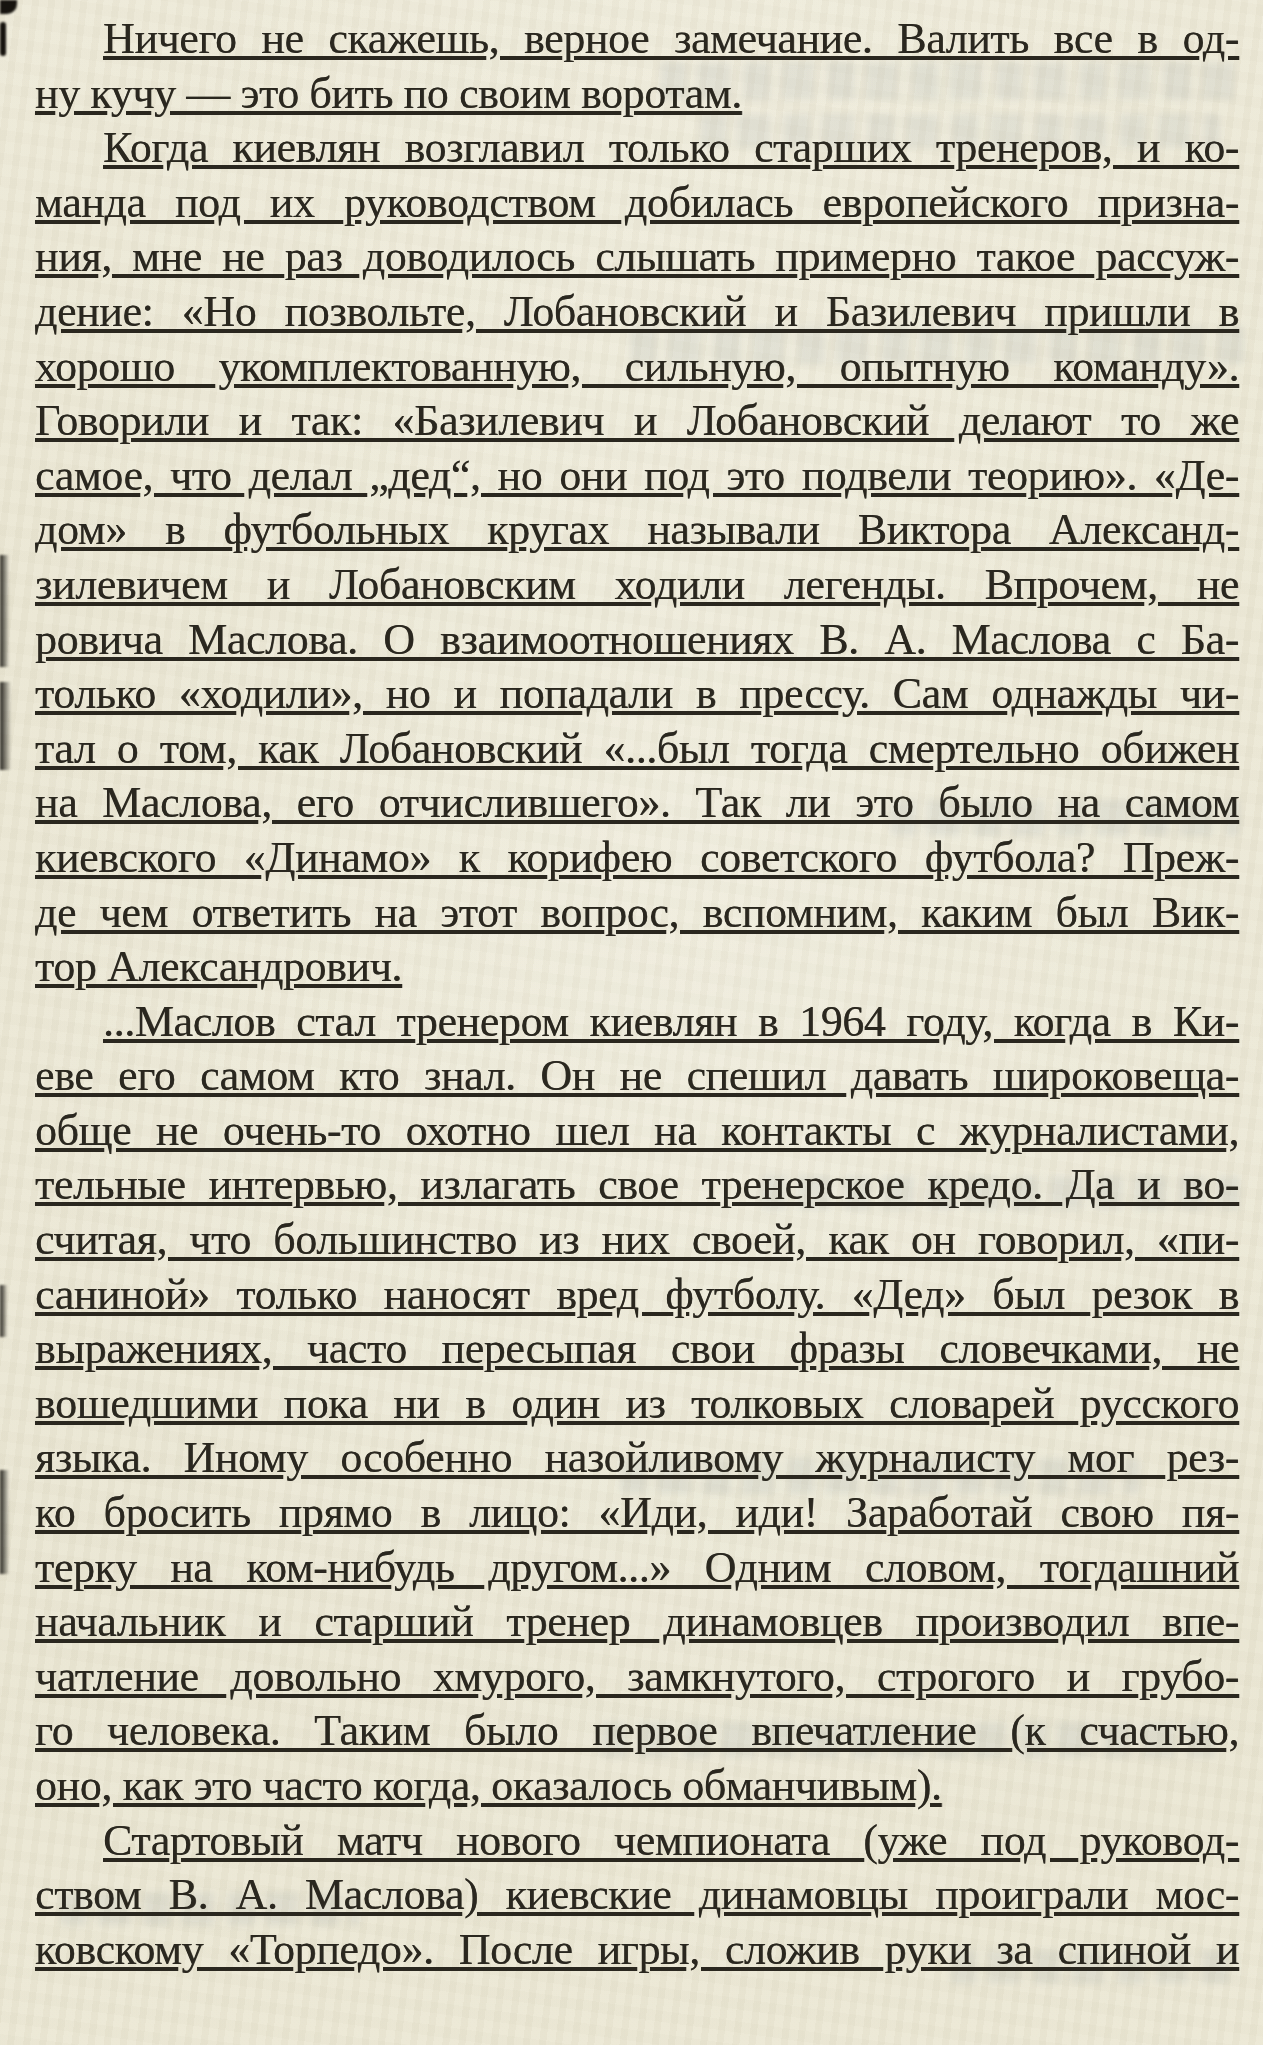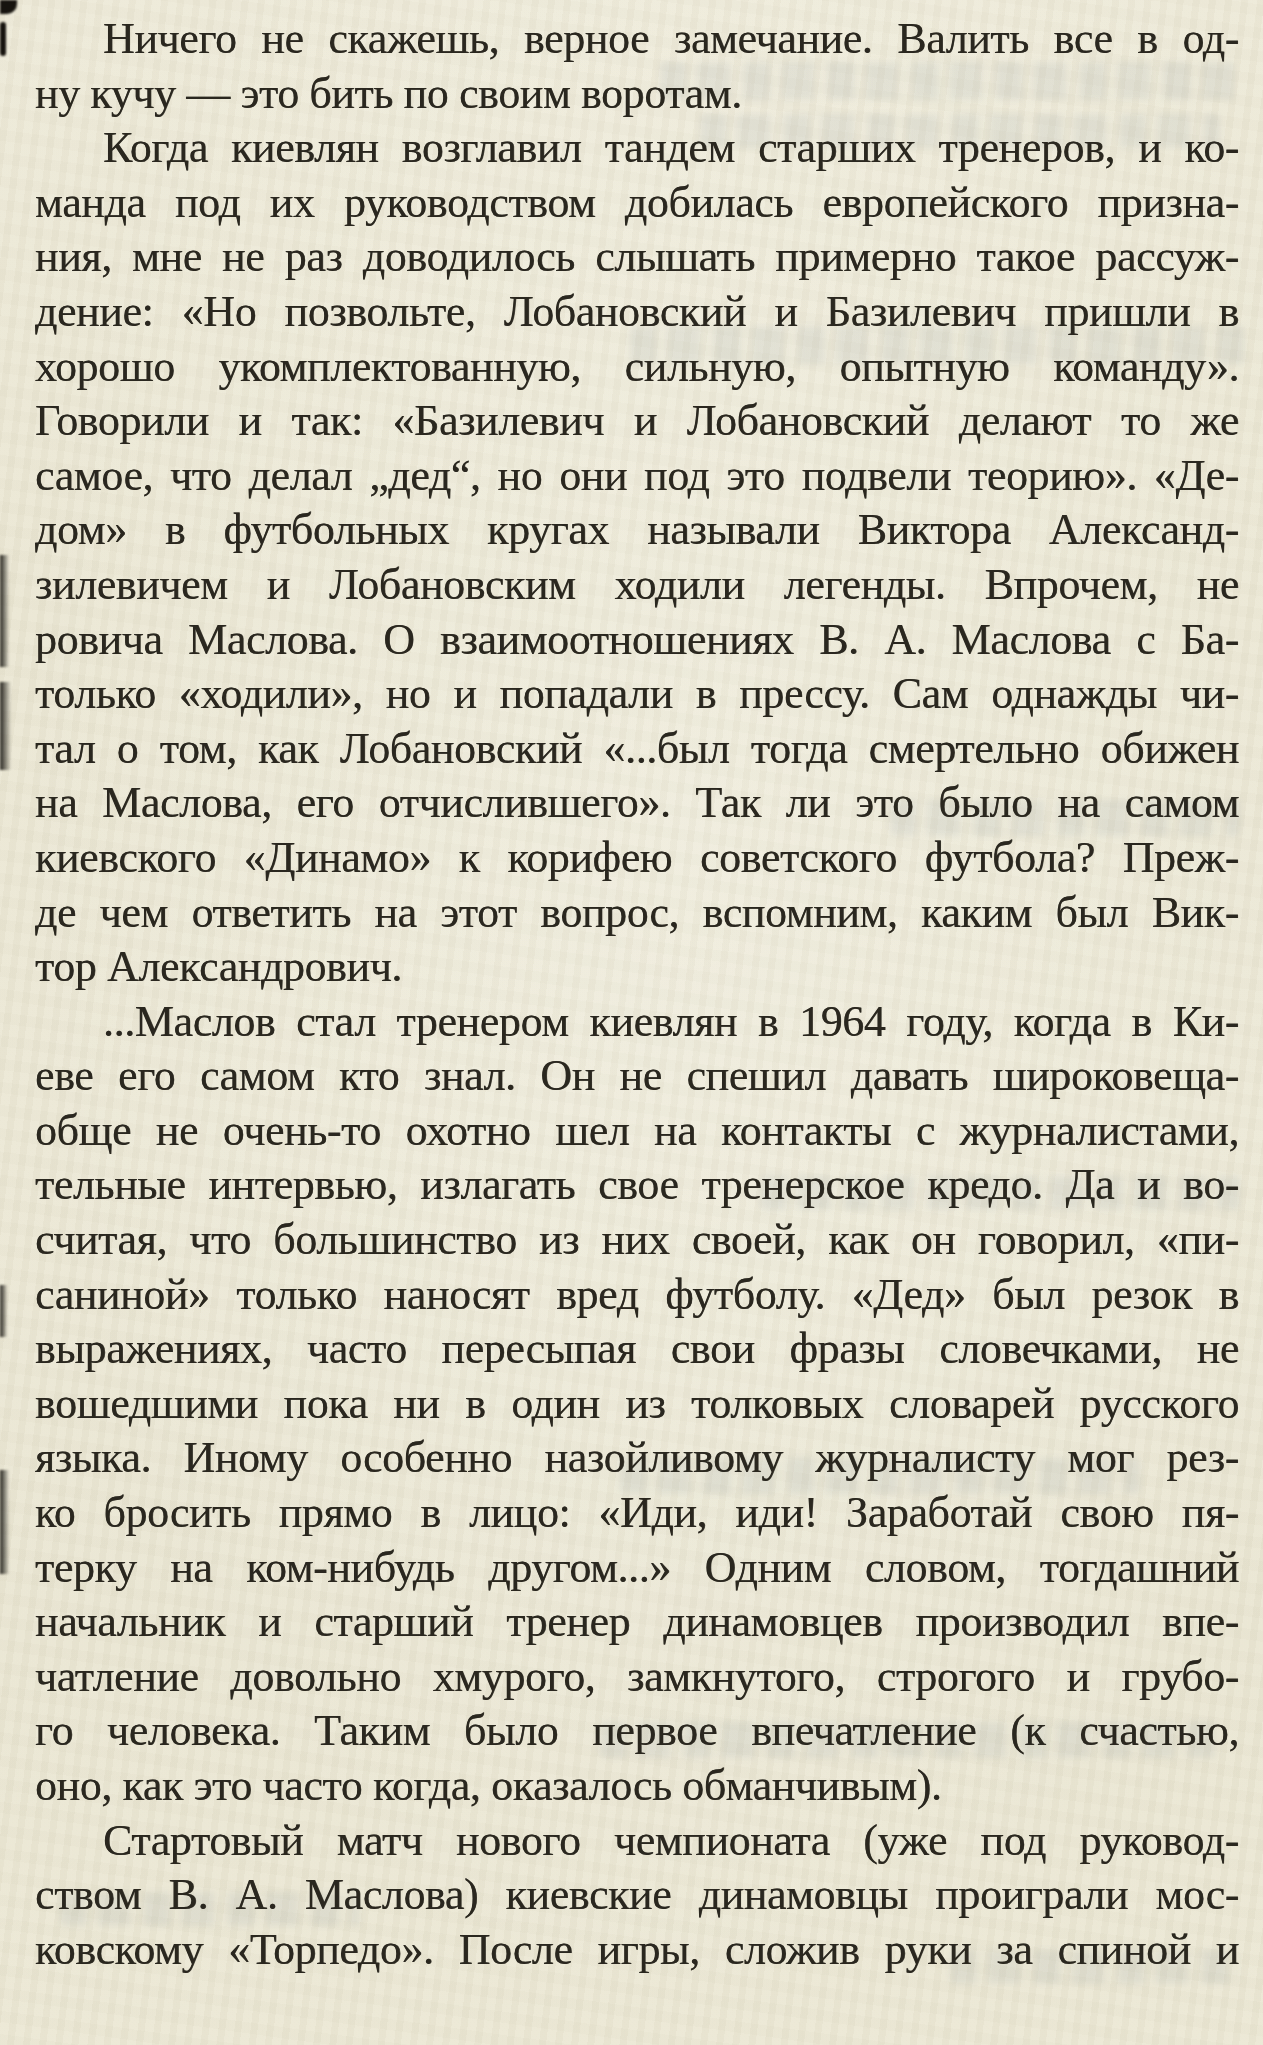--- a/index.html
+++ b/index.html
@@ -43,20 +43,21 @@
     letter-spacing: -0.4px;
     color: #2a271f;
     text-shadow: 0.35px 0 0 rgba(42,39,31,0.75);
     z-index: 3;
   }
   .line {
     text-align: justify;
     text-align-last: justify;
     white-space: nowrap;
     overflow: visible;
+    text-decoration: underline;
   }
   .line.nojust {
     text-align: right;
     text-align-last: left;
   }
   .line.indent {
     text-indent: 68px;
   }
 
   
@@ -108,21 +109,21 @@
   <div class="corner-mark" style="left:0; top:0; width:17px; height:14px; border-bottom-right-radius:10px;"></div>
   <div class="corner-mark" style="left:0; top:22px; width:6px; height:34px; border-radius:3px;"></div>
   <div class="edge-mark" style="left:0; top:555px;  width:11px; height:112px;"></div>
   <div class="edge-mark" style="left:0; top:682px;  width:13px; height:88px;"></div>
   <div class="edge-mark" style="left:0; top:1285px; width:9px;  height:52px;"></div>
   <div class="edge-mark" style="left:0; top:1470px; width:11px; height:104px;"></div>
 
   <div class="text-block" style="color: rgb(42, 39, 31);">
       <div class="line indent">Ничего не скажешь, верное замечание. Валить все в од-</div>
       <div class="line nojust">ну кучу — это бить по своим воротам.</div>
-      <div class="line indent">Когда киевлян возглавил тандем старших тренеров, и ко-</div>
+      <div class="line indent">Когда киевлян возглавил только старших тренеров, и ко-</div>
       <div class="line">манда под их руководством добилась европейского призна-</div>
       <div class="line">ния, мне не раз доводилось слышать примерно такое рассуж-</div>
       <div class="line">дение: «Но позвольте, Лобановский и Базилевич пришли в</div>
       <div class="line">хорошо укомплектованную, сильную, опытную команду».</div>
       <div class="line">Говорили и так: «Базилевич и Лобановский делают то же</div>
       <div class="line">самое, что делал „дед“, но они под это подвели теорию». «Де-</div>
       <div class="line">дом» в футбольных кругах называли Виктора Александ-</div>
       <div class="line">зилевичем и Лобановским ходили легенды. Впрочем, не</div>
       <div class="line">ровича Маслова. О взаимоотношениях В. А. Маслова с Ба-</div>
       <div class="line">только «ходили», но и попадали в прессу. Сам однажды чи-</div>

